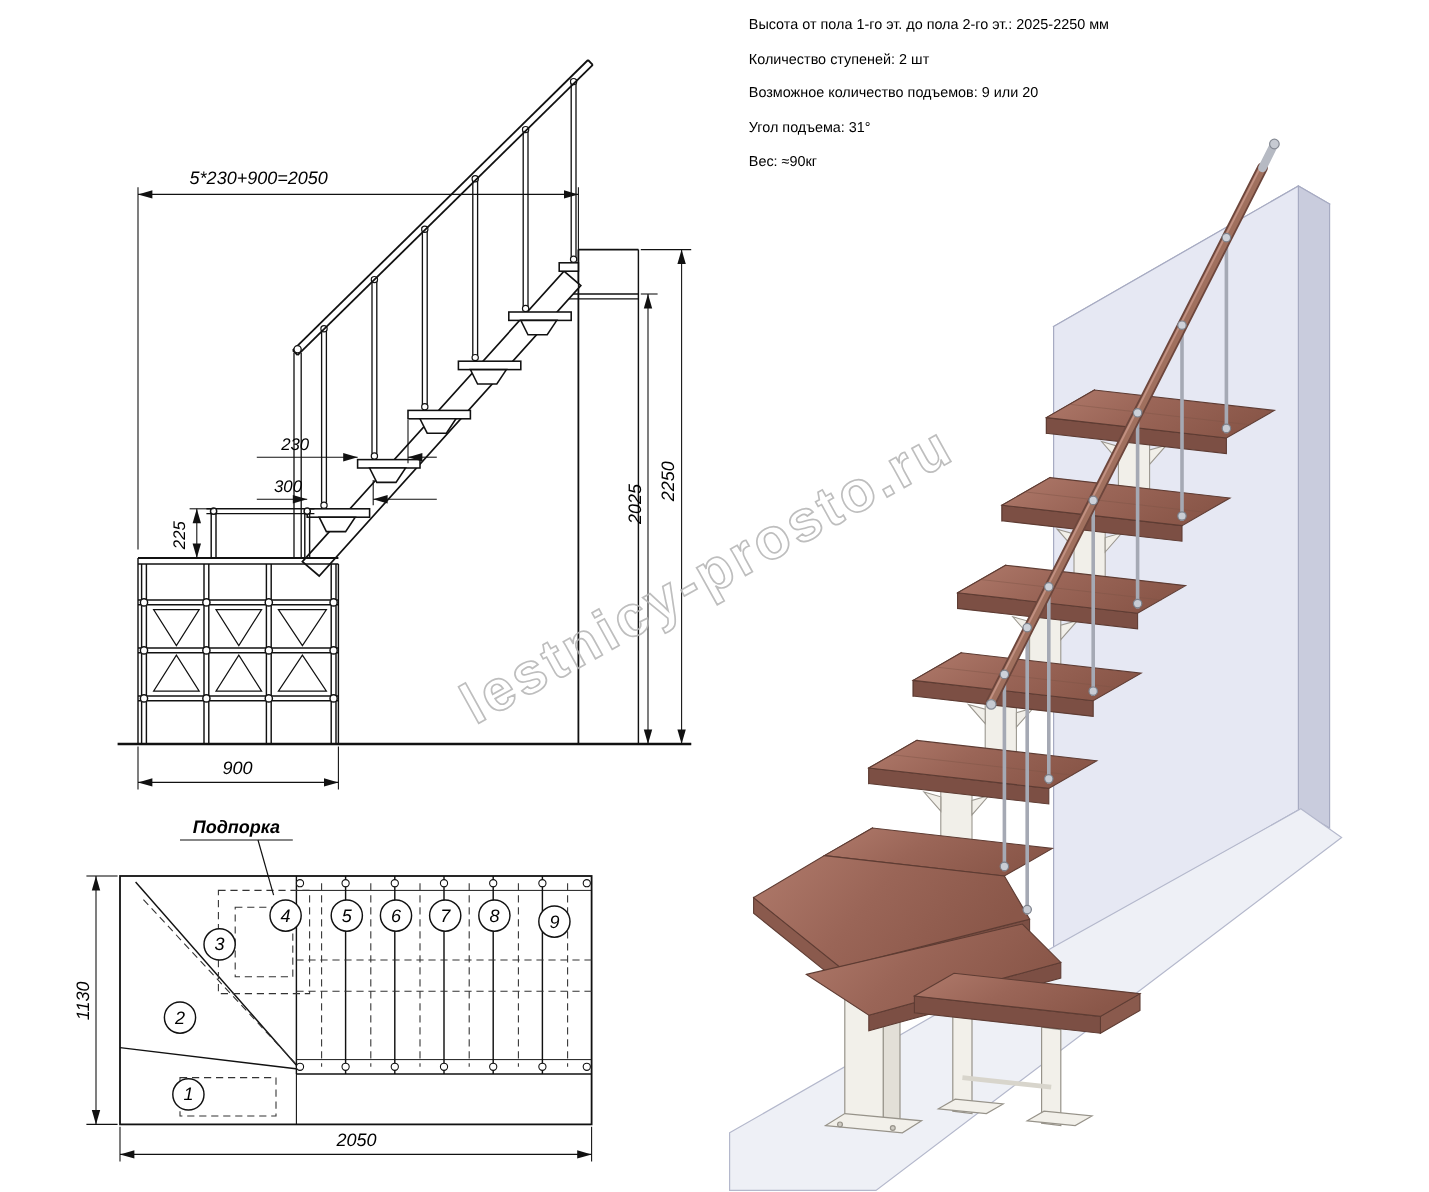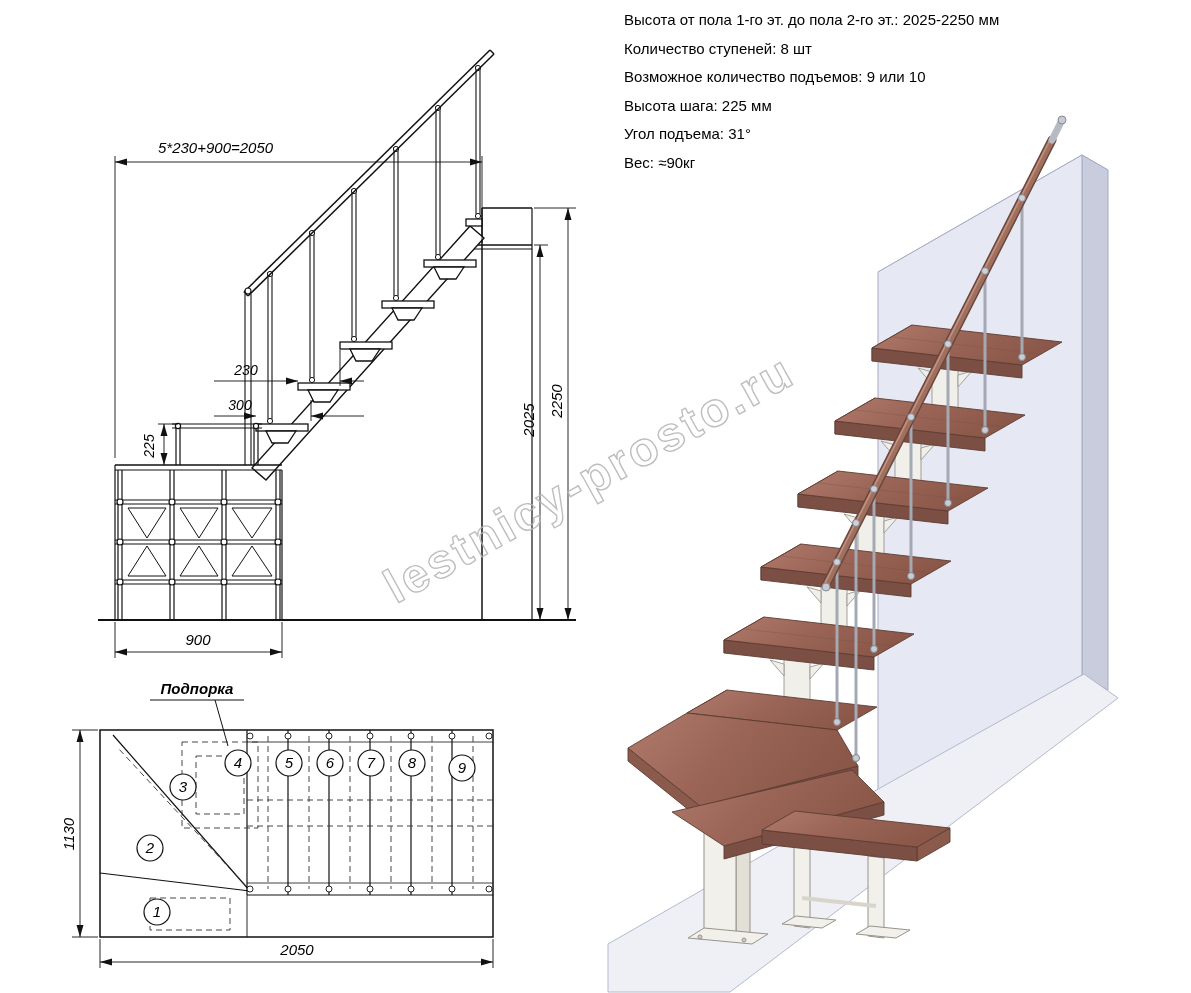--- a/index.html
+++ b/index.html
@@ -1,20 +1,20 @@
 <!DOCTYPE html>
 <html><head>
 <meta charset="utf-8">
 <style>
   html,body{margin:0;padding:0;background:#fff;}
   .page{position:relative;width:1191px;height:993px;background:#ffffff;overflow:hidden;
         font-family:"Liberation Sans",sans-serif;}
   .drawing-svg{position:absolute;left:0;top:0;}
   .specs{position:absolute;left:624px;top:6px;width:560px;}
-  .spec-line{font-size:15px;line-height:28.6px;color:#000;white-space:nowrap;}
+  .spec-line{font-size:12px;line-height:28.6px;color:#000;white-space:nowrap;}
   
   .dim{font-family:"Liberation Sans",sans-serif;font-style:italic;font-size:15px;fill:#000;}
   .dim-sm{font-family:"Liberation Sans",sans-serif;font-style:italic;font-size:14px;fill:#000;}
   .stepnum{font-family:"Liberation Sans",sans-serif;font-style:italic;font-size:15px;fill:#000;}
   .plan-label{font-family:"Liberation Sans",sans-serif;font-style:italic;font-weight:bold;font-size:15px;fill:#000;}
   .wm{font-family:"Liberation Sans",sans-serif;font-weight:bold;letter-spacing:3px;}
 </style>
 </head>
 <body>
 
@@ -421,20 +421,19 @@
       <text class="dim" transform="translate(74,834) rotate(-90)" text-anchor="middle">1130</text>
       <text class="dim" x="297" y="955" text-anchor="middle">2050</text>
     </g>
   </g>
 
   <text class="wm" transform="translate(597,493) rotate(-29)" text-anchor="middle" font-size="48" fill="none" stroke="#b3b3b3" stroke-width="1.4" opacity="0.85">lestnicy-prosto.ru</text>
 </svg>
 
 <div class="specs">
   <div class="spec-line">Высота от пола 1-го эт. до пола 2-го эт.: 2025-2250 мм</div>
-  <div class="spec-line">Количество ступеней: 8 шт</div>
-  <div class="spec-line">Возможное количество подъемов: 9 или 10</div>
-  <div class="spec-line">Высота шага: 225 мм</div>
+  <div class="spec-line">Количество ступеней: 2 шт</div>
+  <div class="spec-line">Возможное количество подъемов: 9 или 20</div>
   <div class="spec-line">Угол подъема: 31°</div>
   <div class="spec-line">Вес: ≈90кг</div>
 </div>
 
 </div>
 
 </body></html>

